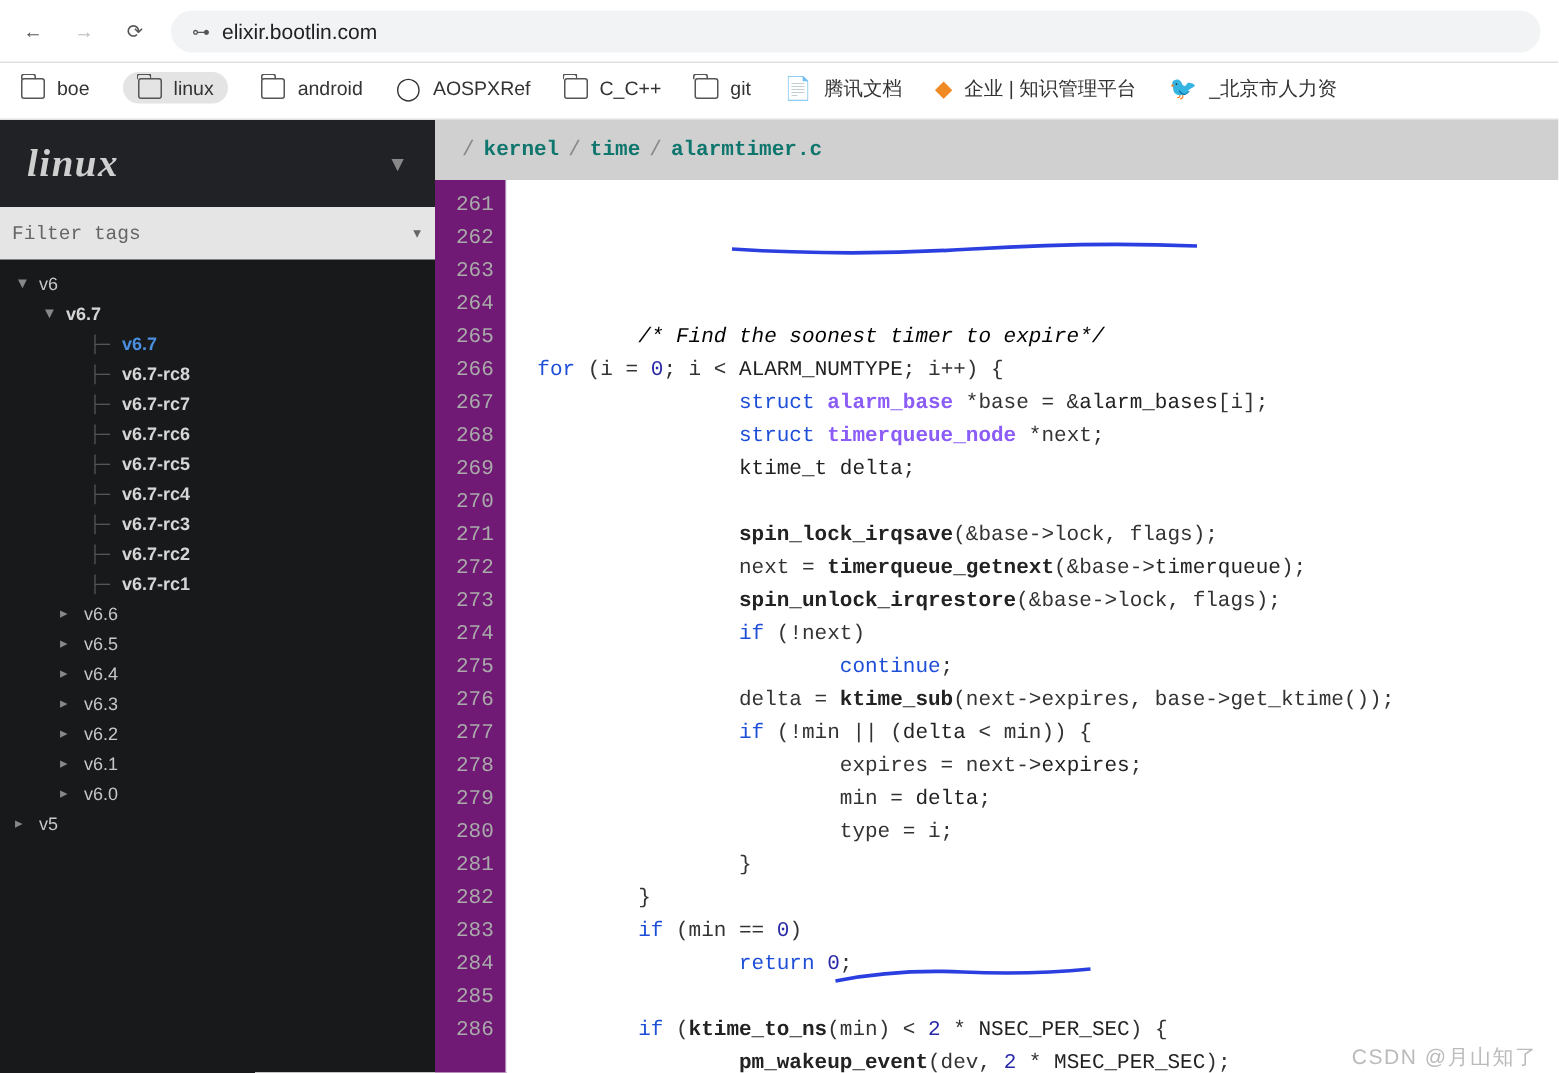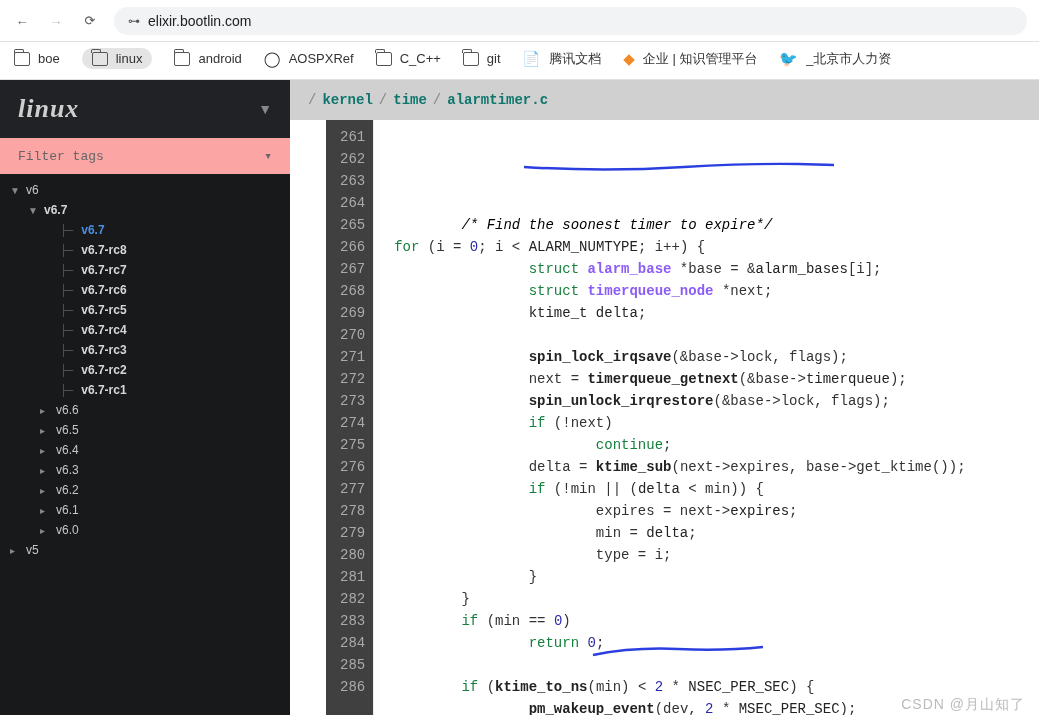--- a/index.html
+++ b/index.html
@@ -22,45 +22,45 @@
 .bm .glyph { font-size:15px; }
 
 
 .main { display:flex; height:calc(715px - 80px); }
 
 
 .sidebar { width:290px; background:#18191b; color:#ccc; display:flex; flex-direction:column; }
 .side-head { display:flex; align-items:center; justify-content:space-between; padding:14px 18px 14px 18px; background:#202225; }
 .side-head h1 { font-family: Georgia, serif; font-style:italic; font-weight:bold; font-size:26px; color:#cfcfcf; letter-spacing:1px; }
 .side-head .chev { color:#888; font-size:14px; }
-.side-filter { display:flex; align-items:center; justify-content:space-between; padding:10px 18px; background:#fca5a5; color:#666; font-family: "Courier New", monospace; font-size:13px; }
+.side-filter { display:flex; align-items:center; justify-content:space-between; padding:10px 8px; background:#e5e5e5; color:#666; font-family: "Courier New", monospace; font-size:13px; }
 .side-filter .fico { color:#666; }
 .tree { flex:1; overflow:auto; padding:6px 6px 60px 6px; font-family: Verdana, sans-serif; font-size:12px; }
 .tree-node { display:flex; align-items:center; gap:6px; padding:3px 4px; cursor:pointer; color:#c7c7c7; white-space:nowrap; }
 .tree-node .caret { width:10px; color:#888; font-size:10px; }
 .tree-node.bold { font-weight:bold; color:#d6d6d6; }
 .tree-node.active { color:#4a8fe0; font-weight:bold; }
 .tree-leaf-branch { color:#555; font-family:monospace; font-size:11px; margin-right:2px; }
 .tree .lvl0 { padding-left:4px; }
 .tree .lvl1 { padding-left:22px; }
 .tree .lvl2 { padding-left:54px; }
 .tree .lvl1.collapsed { padding-left:34px; }
 
 
 .content { flex:1; display:flex; flex-direction:column; }
 .crumb { background:#d0d0d0; padding:12px 18px; font-family: "Courier New", monospace; font-size:14px; color:#555; display:flex; gap:6px; }
 .crumb .sep { color:#888; }
 .crumb .seg { color:#0f766e;font-weight:bold; }
 .code-wrap { flex:1; display:flex; overflow:auto; background:#fff; font-family: "Courier New", monospace; font-size:14px; line-height:22px; position:relative; }
-.gutter { background:#404040; color:#aaa; text-align:center; padding:6px 8px 6px 14px; user-select:none; border-right:1px solid #eee;margin-left:36px; }
+.gutter { background:#701a75; color:#aaa; text-align:center; padding:6px 8px 6px 14px; user-select:none; border-right:1px solid #eee; }
 .gutter div { height:22px; }
 .code { padding:6px 10px 6px 20px; white-space:pre; color:#333; position:relative; }
 .code div.line { height:22px; }
 .tk-c  { color:#000000; font-style:italic; } 
-.tk-kw { color:#15803d; } 
+.tk-kw { color:#1d4ed8; } 
 .tk-id { color:#8b5cf6; font-weight:bold; } 
 .tk-b  { font-weight:normal; color:#222; }
 .tk-n  { color:#2a2aa8; } 
 .tk-fn { font-weight:bold; color:#222; }
 
 
 .ann { position:absolute; pointer-events:none; }
 .ann svg { overflow:visible; }
 
 .watermark { position:absolute; right:14px; bottom:0; color:#bbb; font-size:14px; font-family: Arial; letter-spacing:1px; }

